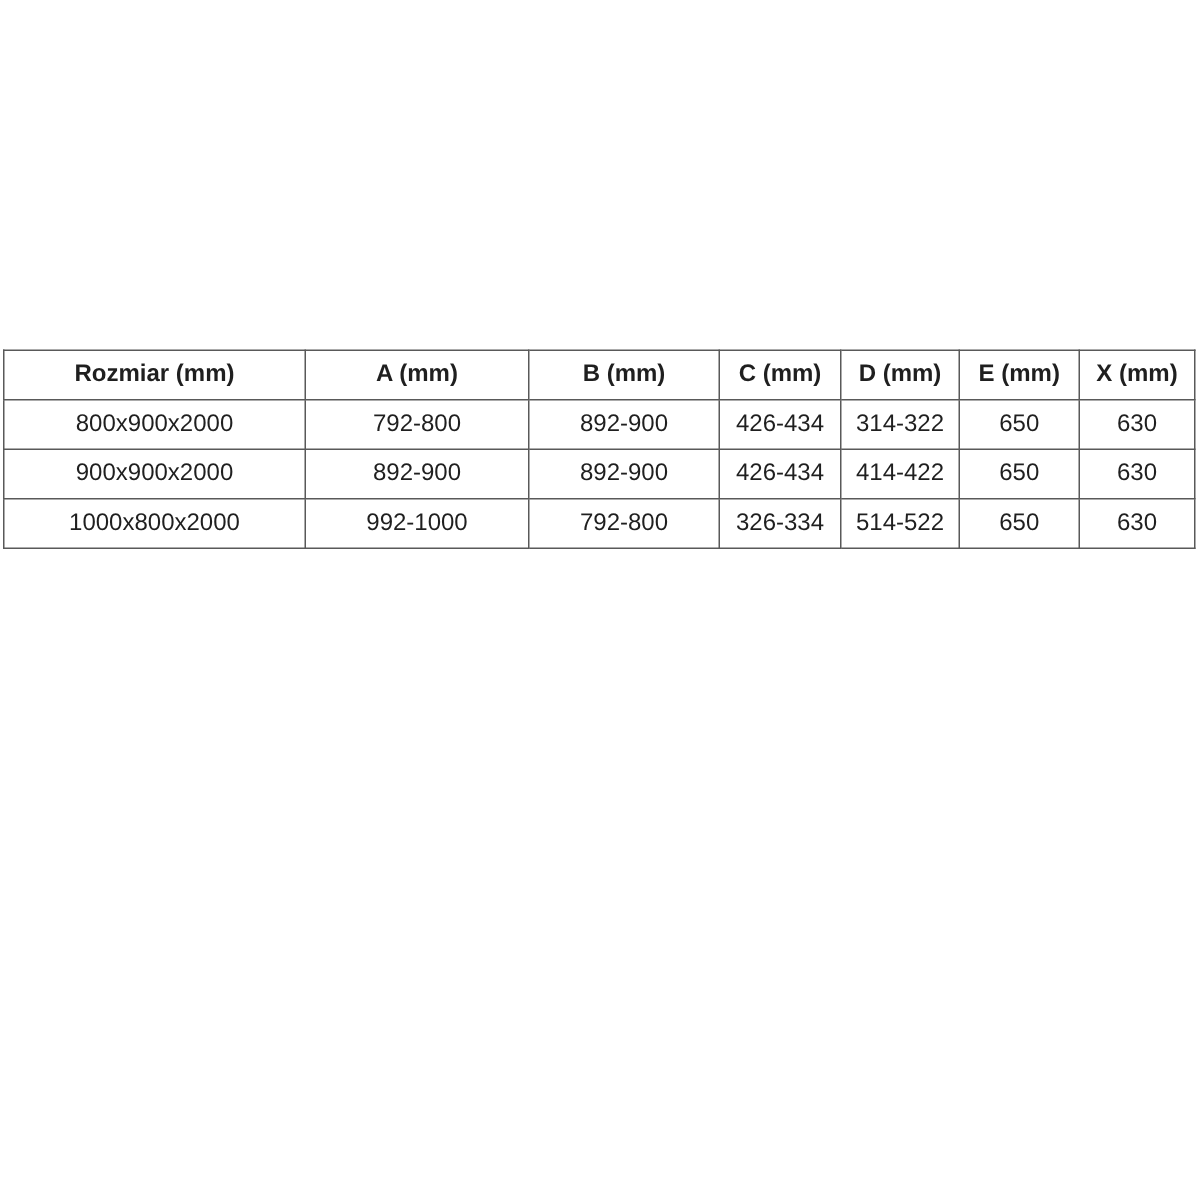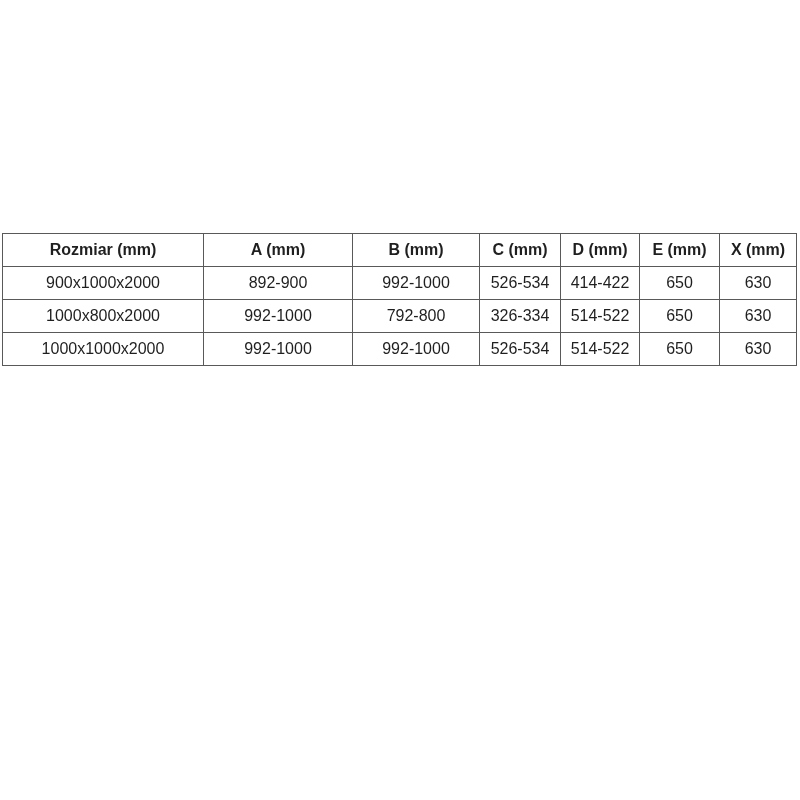--- a/index.html
+++ b/index.html
@@ -61,41 +61,41 @@
           <th>A (mm)</th>
           <th>B (mm)</th>
           <th>C (mm)</th>
           <th>D (mm)</th>
           <th>E (mm)</th>
           <th>X (mm)</th>
         </tr>
     </thead>
     <tbody id="body-rows">
         <tr>
-          <td>900x1000x2000</td>
+          <td>800x900x2000</td>
+          <td>792-800</td>
           <td>892-900</td>
-          <td>992-1000</td>
-          <td>526-534</td>
+          <td>426-434</td>
+          <td>314-322</td>
+          <td>650</td>
+          <td>630</td>
+        </tr>
+        <tr>
+          <td>900x900x2000</td>
+          <td>892-900</td>
+          <td>892-900</td>
+          <td>426-434</td>
           <td>414-422</td>
           <td>650</td>
           <td>630</td>
         </tr>
         <tr>
           <td>1000x800x2000</td>
           <td>992-1000</td>
           <td>792-800</td>
           <td>326-334</td>
           <td>514-522</td>
           <td>650</td>
           <td>630</td>
         </tr>
-        <tr>
-          <td>1000x1000x2000</td>
-          <td>992-1000</td>
-          <td>992-1000</td>
-          <td>526-534</td>
-          <td>514-522</td>
-          <td>650</td>
-          <td>630</td>
-        </tr>
       </tbody>
   </table>
 </div>
 
 </body></html>

